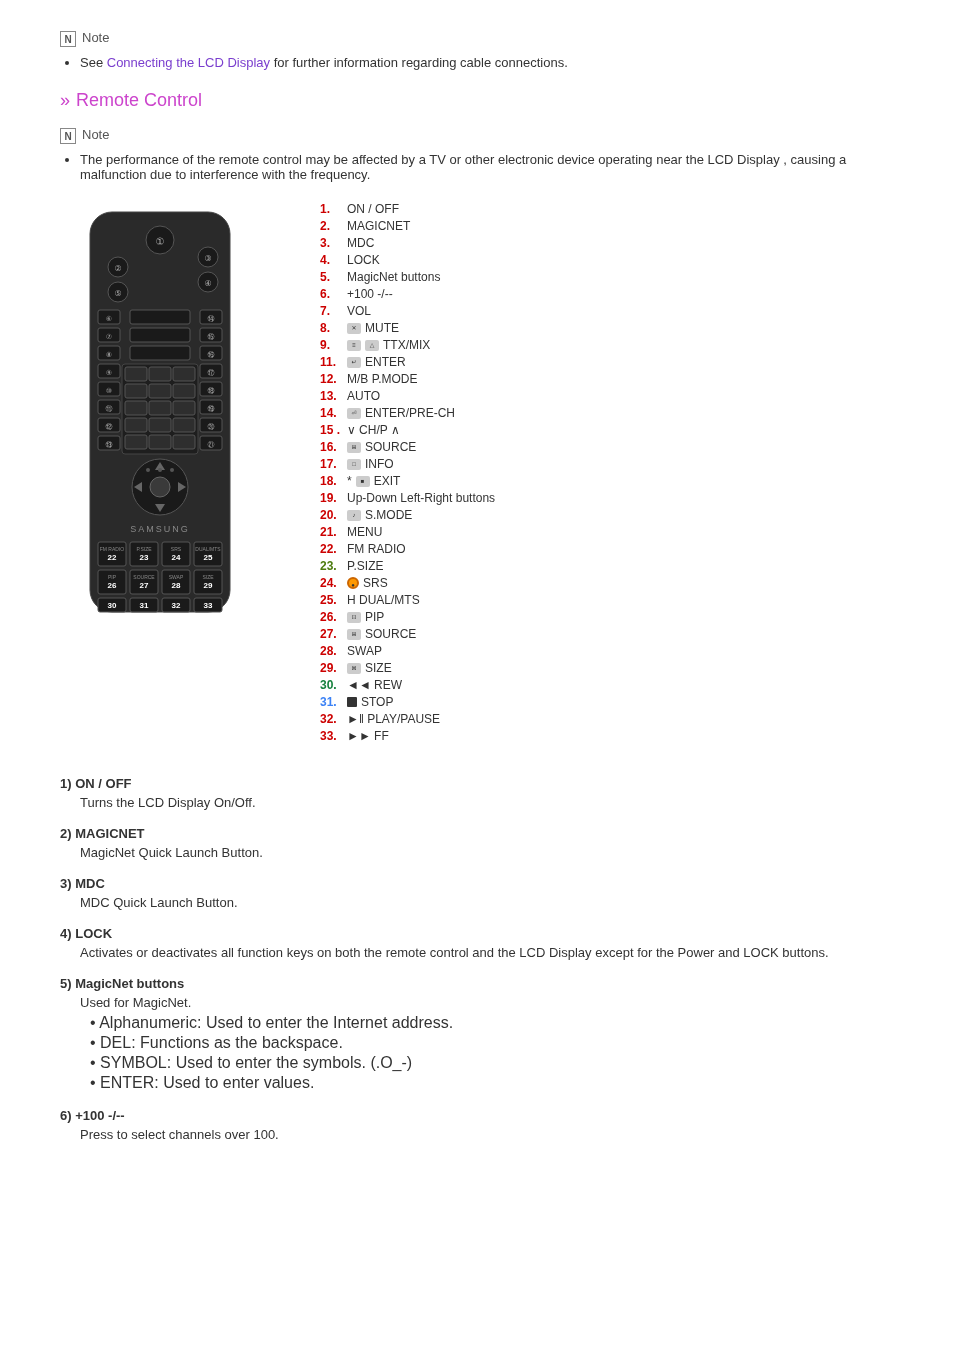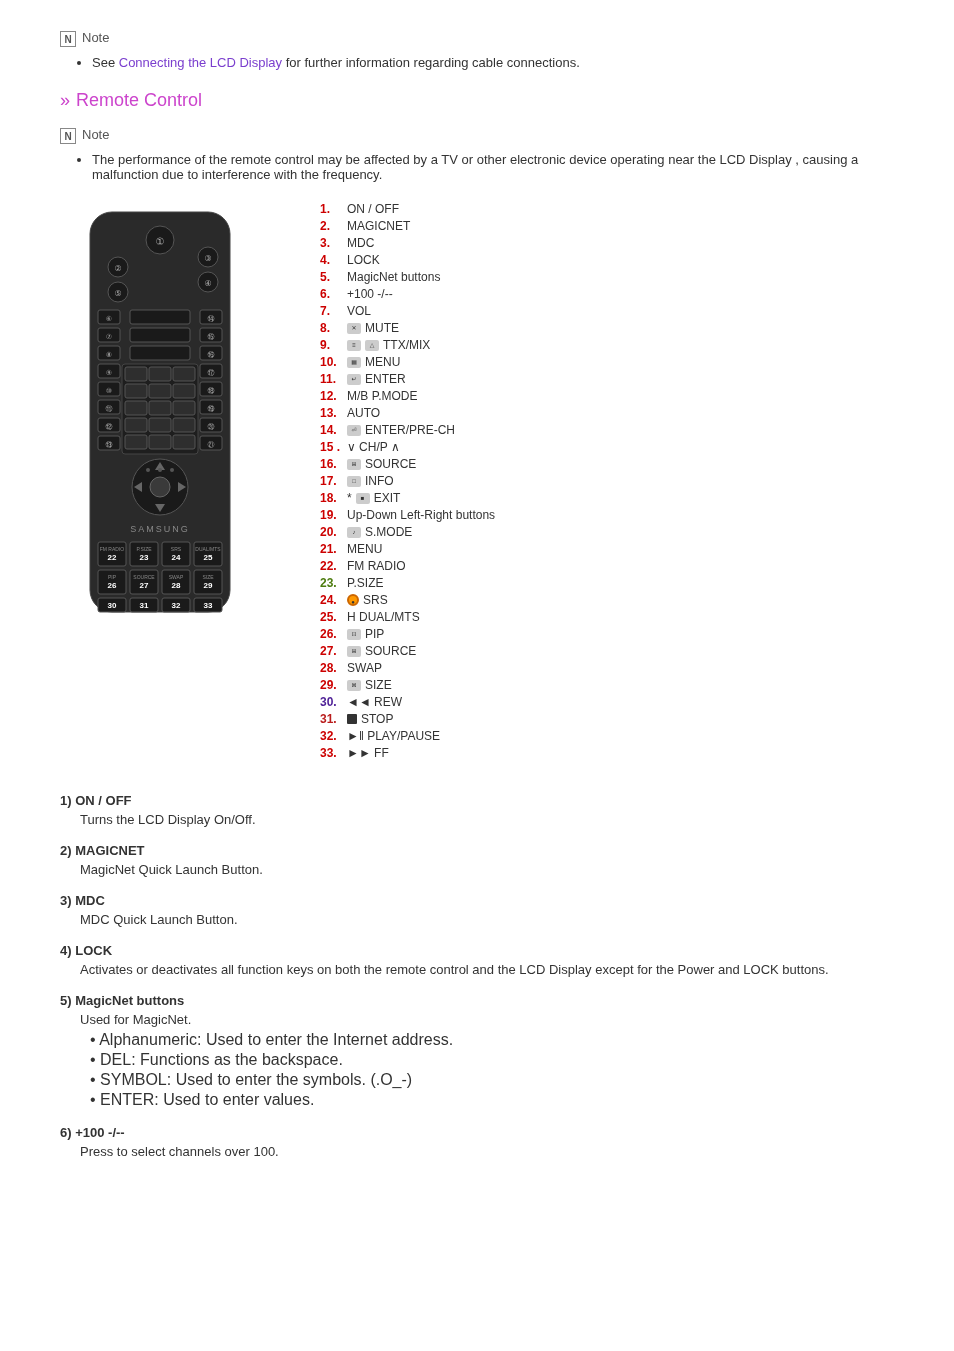--- a/index.html
+++ b/index.html
@@ -29,21 +29,21 @@
       font-weight: bold;
       color: #555;
       flex-shrink: 0;
       margin-top: 1px;
     }
     .note-label {
       font-size: 13px;
       color: #555;
     }
     .bullet-list {
-      margin-left: 32px;
+      margin-left: 20px;
       margin-bottom: 16px;
     }
     .bullet-list li {
       list-style: disc;
       margin-bottom: 4px;
       font-size: 13px;
       color: #333;
     }
     a {
       color: #7a3ece;
@@ -321,25 +321,20 @@
       <span style="display:inline-block;background:#ccc;width:14px;height:11px;border-radius:2px;font-size:6px;text-align:center;line-height:11px;margin-right:2px;">✕</span>
       <span>MUTE</span>
     </div>
     <div class="legend-item">
       <span class="legend-num" style="color:#cc0000">9.</span>
       <span style="display:inline-block;background:#ccc;width:14px;height:11px;border-radius:2px;font-size:6px;text-align:center;line-height:11px;margin-right:2px;">≡</span>
       <span style="display:inline-block;background:#ccc;width:14px;height:11px;border-radius:2px;font-size:6px;text-align:center;line-height:11px;margin-right:2px;">△</span>
       <span>TTX/MIX</span>
     </div>
     <div class="legend-item">
-      <span class="legend-num" style="color:#cc0000">10.</span>
-      <span style="display:inline-block;background:#ccc;width:14px;height:11px;border-radius:2px;font-size:6px;text-align:center;line-height:11px;margin-right:2px;">▦</span>
-      <span>MENU</span>
-    </div>
-    <div class="legend-item">
       <span class="legend-num" style="color:#cc0000">11.</span>
       <span style="display:inline-block;background:#ccc;width:14px;height:11px;border-radius:2px;font-size:6px;text-align:center;line-height:11px;margin-right:2px;">↵</span>
       <span>ENTER</span>
     </div>
     <div class="legend-item">
       <span class="legend-num" style="color:#cc0000">12.</span>
       <span> M/B P.MODE</span>
     </div>
     <div class="legend-item">
       <span class="legend-num" style="color:#cc0000">13.</span>
@@ -413,25 +408,25 @@
     <div class="legend-item">
       <span class="legend-num" style="color:#cc0000">28.</span>
       <span> SWAP</span>
     </div>
     <div class="legend-item">
       <span class="legend-num" style="color:#cc0000">29.</span>
       <span style="display:inline-block;background:#ccc;width:14px;height:11px;border-radius:2px;font-size:6px;text-align:center;line-height:11px;margin-right:2px;">⊠</span>
       <span>SIZE</span>
     </div>
     <div class="legend-item">
-      <span class="legend-num" style="color:#4c1d95">30.</span>
+      <span class="legend-num" style="color:#15803d">30.</span>
       <span> ◄◄ REW</span>
     </div>
     <div class="legend-item">
-      <span class="legend-num" style="color:#b91c1c">31.</span>
+      <span class="legend-num" style="color:#3b82f6">31.</span>
       <span style="display:inline-block;background:#333;width:10px;height:10px;border-radius:1px;margin-right:2px;"></span>
       <span>STOP</span>
     </div>
     <div class="legend-item">
       <span class="legend-num" style="color:#cc0000">32.</span>
       <span> ►‖ PLAY/PAUSE</span>
     </div>
     <div class="legend-item">
       <span class="legend-num" style="color:#cc0000">33.</span>
       <span> ►► FF</span>

